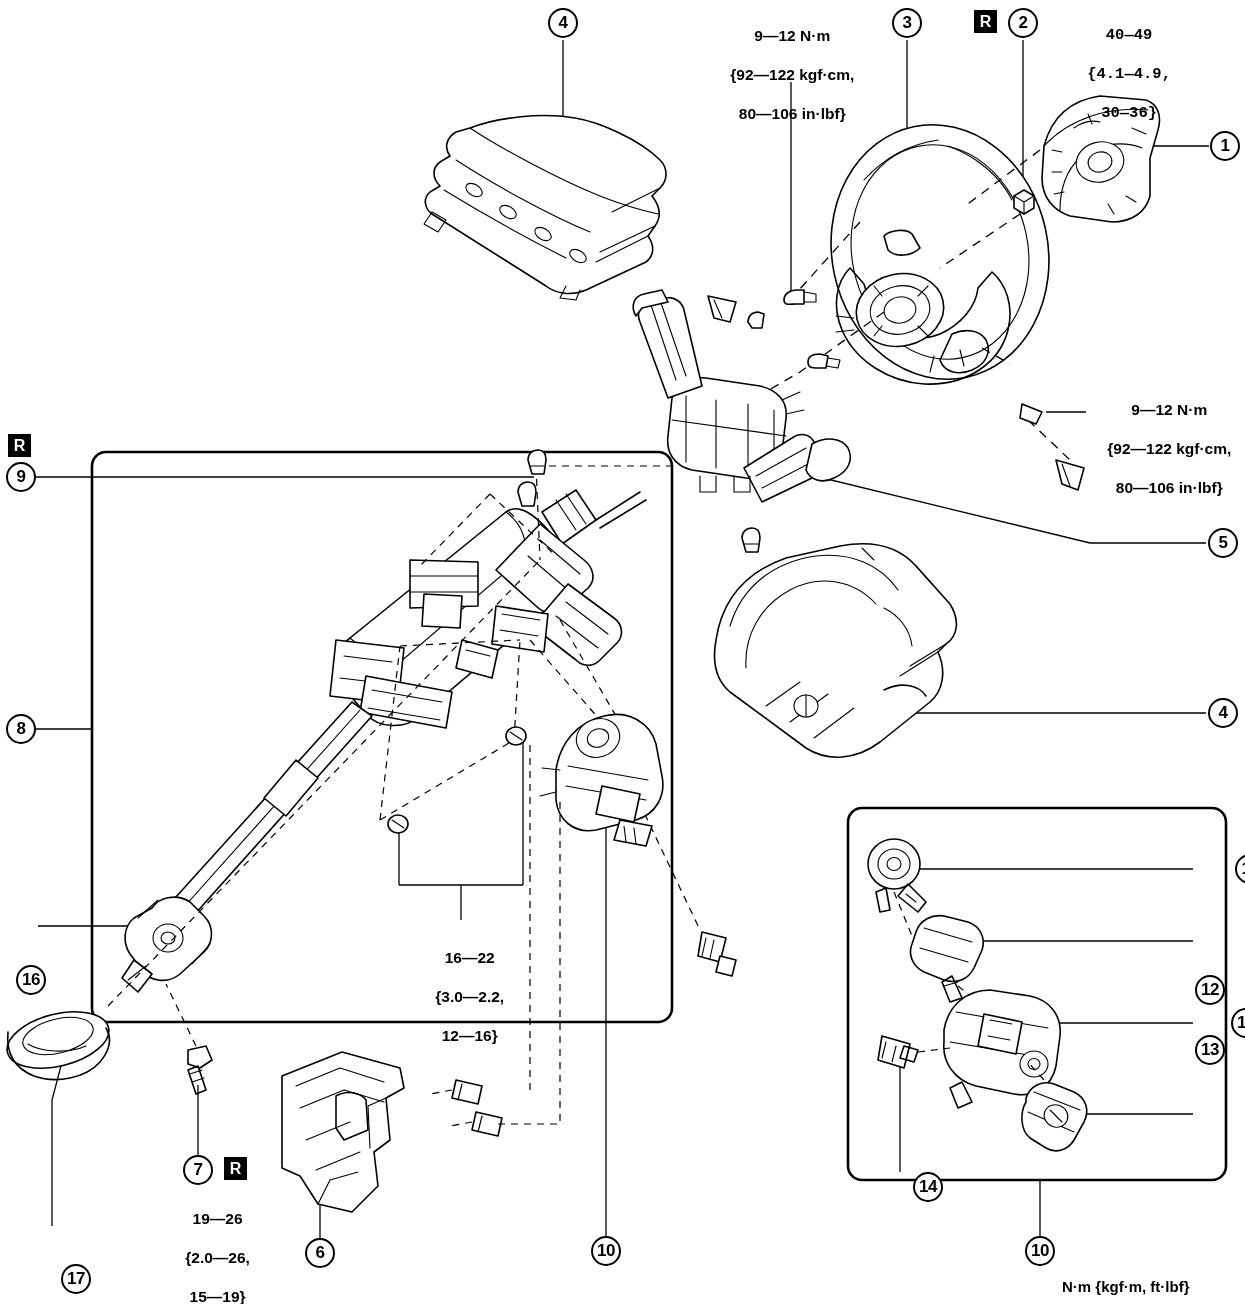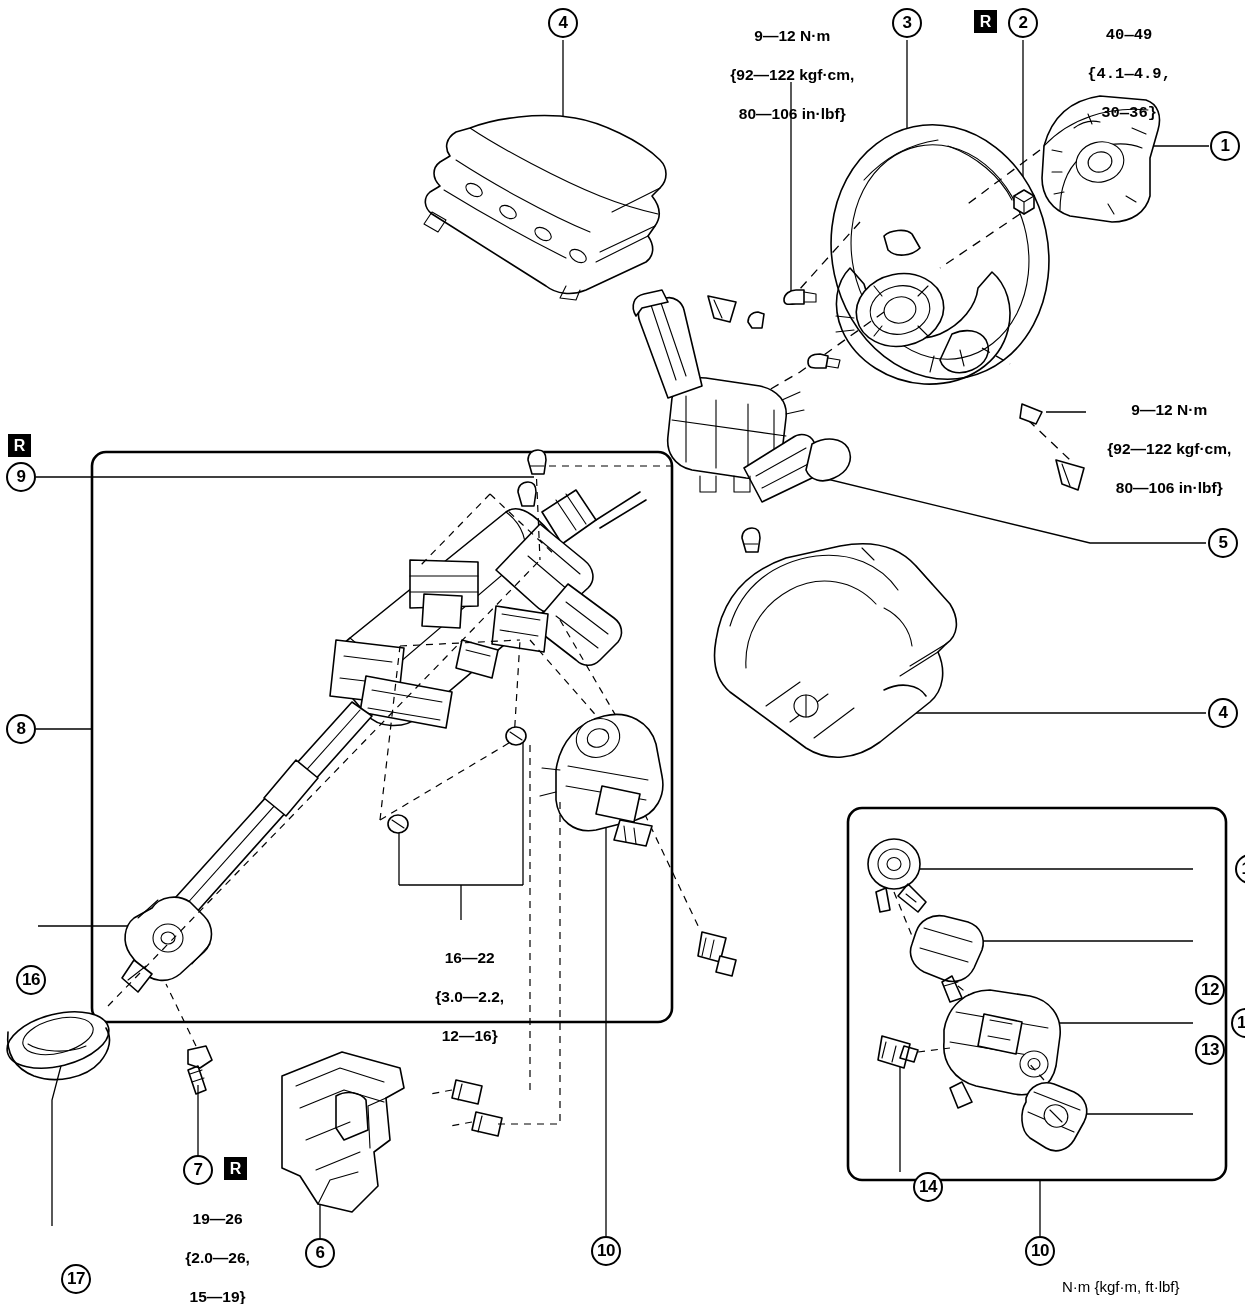--- a/index.html
+++ b/index.html
@@ -56,21 +56,21 @@
     font-size: 15.5px;
     font-weight: bold;
     line-height: 19.5px;
     color: #000;
     white-space: pre;
     text-align: center;
   }
   .unitnote {
     position: absolute;
     font-size: 15px;
-    font-weight: normal;
+    font-weight: bold;
     color: #000;
     white-space: pre;
   }
 </style>
 </head>
 <body>
 
 <div id="sheet">
 
   <svg class="art" viewBox="0 0 1245 1304" xmlns="http://www.w3.org/2000/svg">

